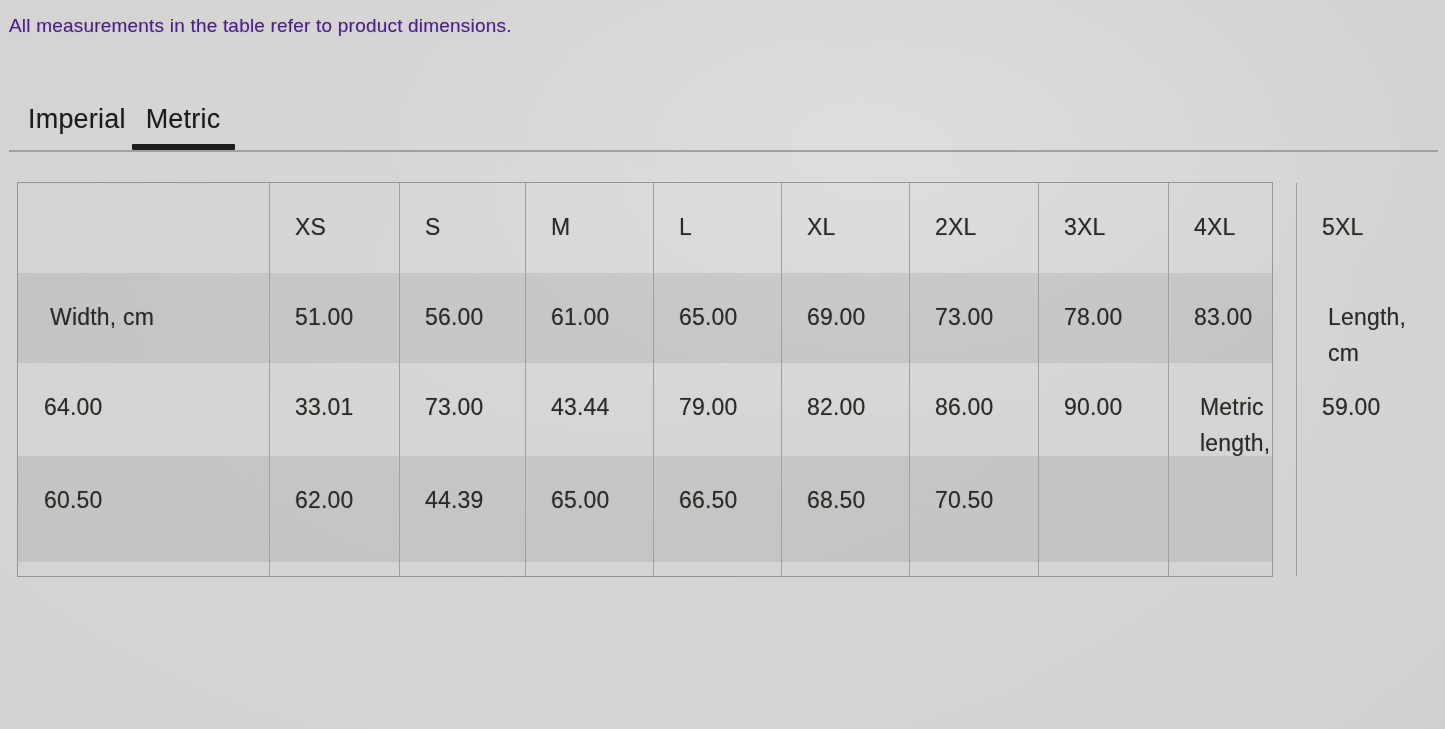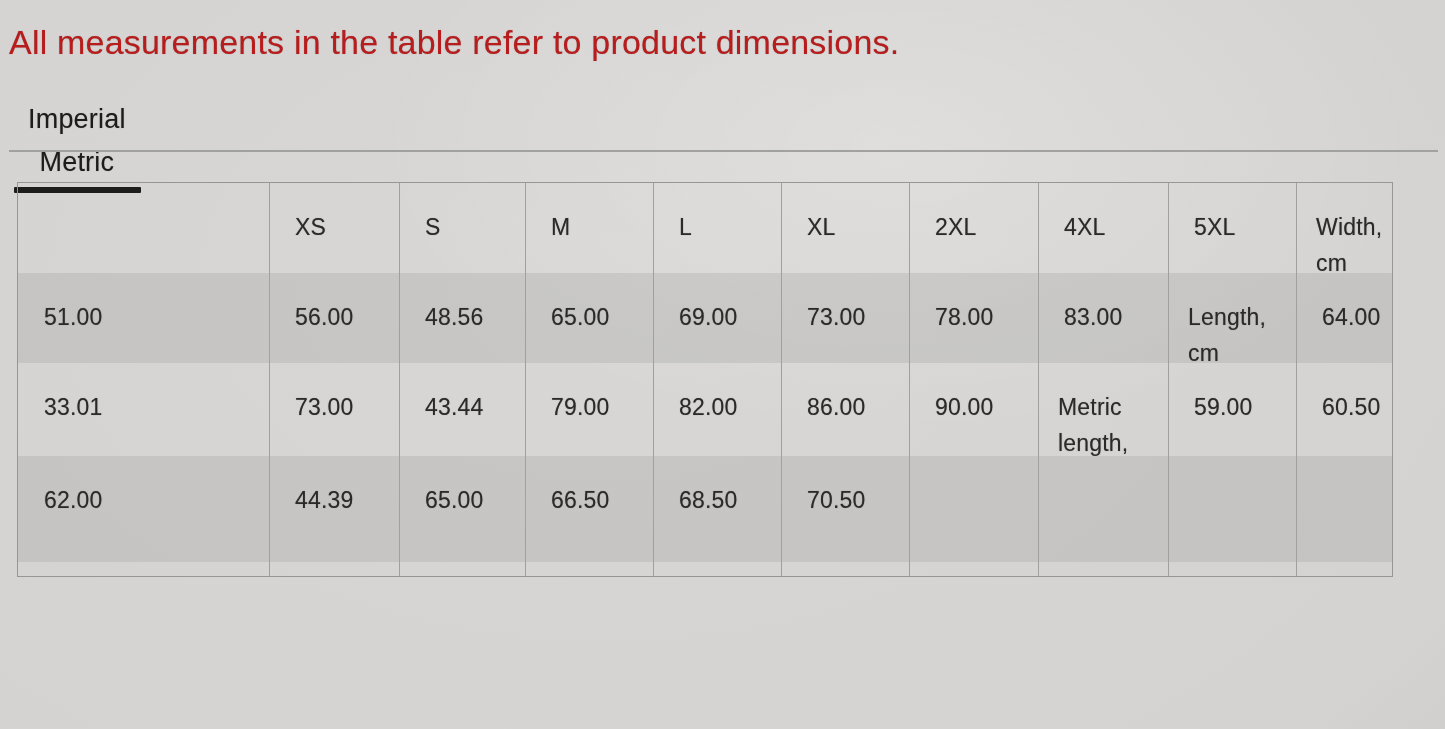--- a/index.html
+++ b/index.html
@@ -6,48 +6,48 @@
   html,body { width:1445px; height:729px; }
   body {
     position:relative;
     overflow:hidden;
     font-family:"Liberation Sans","DejaVu Sans",sans-serif;
     background:
       radial-gradient(760px 420px at 62% 20%, rgba(255,255,255,0.20), rgba(255,255,255,0) 70%),
       radial-gradient(1750px 1150px at 42% 38%, #d8d7d5 0%, #d4d3d1 55%, #c7c6c4 80%, #afaeac 100%);
   }
   .note {
-    position:absolute; left:9px; top:23px;
-    font-size:34px; letter-spacing:0.2px; color:#b91c1c;
+    position:absolute; left:9px; top:15px;
+    font-size:19px; letter-spacing:0.2px; color:#4c1d95;
     text-shadow:0 0 1px rgba(30,30,30,0.35);
   }
   .tabs {
     position:absolute; left:28px; top:104px;
-    display:flex; gap:12px;flex-direction:column;
+    display:flex; gap:20px;
   }
   .tab {
     position:relative;
     background:none; border:none;
     font-family:inherit; font-size:27px; color:#1c1c1a;
     letter-spacing:0.2px; cursor:pointer;
     text-shadow:0 0 1px rgba(30,30,30,0.35);
   }
   .tab-indicator {
     position:absolute; left:-14px; top:calc(100% + 9px);
     width:calc(100% + 29px); height:6px;
     background:#1d1d1b; border-radius:1px;
   }
   .tabs-rule {
     position:absolute; left:9px; top:150px;
     width:1429px; height:1.5px;
     background:#a1a19f;
   }
   .size-table {
     position:absolute; left:17px; top:182px;
-    width:1376px; height:395px;
+    width:1256px; height:395px;
     border:1px solid #969694;
   }
   .stripe {
     position:absolute; left:0; right:0;
     background:rgba(0,0,0,0.075);
   }
   .stripe.s1 { top:90px;  height:90px;  }
   .stripe.s2 { top:273px; height:106px; }
   .col-divider {
     position:absolute; top:0; bottom:0;
@@ -59,21 +59,21 @@
     grid-template-columns:251px 130px 126px 128px 128px 128px 129px 130px 128px 131px;
     grid-template-rows:90px 90px 93px 120px;
   }
   .cell {
     padding:26px 8px 0 26px;
     font-size:23px; line-height:36px;
     color:#2a2a28; letter-spacing:0.2px;
     text-shadow:0 0 1px rgba(35,35,33,0.4);
     overflow:hidden;
   }
-  .c-label { padding-left:20px; max-width:200px; }
+  .c-label { padding-left:32px; max-width:200px; }
 </style>
 </head>
 <body>
 
 <div class="note">All measurements in the table refer to product dimensions.</div>
 
 <div class="tabs">
   <button class="tab">Imperial</button>
   <button class="tab">
     <span>Metric</span>
@@ -99,27 +99,28 @@
 
   <div class="grid">
 
     <div class="cell c-label"></div>
     <div class="cell">XS</div>
     <div class="cell">S</div>
     <div class="cell">M</div>
     <div class="cell">L</div>
     <div class="cell">XL</div>
     <div class="cell">2XL</div>
+    <div class="cell">3XL</div>
     <div class="cell">4XL</div>
     <div class="cell">5XL</div>
 
     <div class="cell c-label">Width, cm</div>
     <div class="cell">51.00</div>
     <div class="cell">56.00</div>
-    <div class="cell">48.56</div>
+    <div class="cell">61.00</div>
     <div class="cell">65.00</div>
     <div class="cell">69.00</div>
     <div class="cell">73.00</div>
     <div class="cell">78.00</div>
     <div class="cell">83.00</div>
 
     <div class="cell c-label">Length, cm</div>
     <div class="cell">64.00</div>
     <div class="cell">33.01</div>
     <div class="cell">73.00</div>

